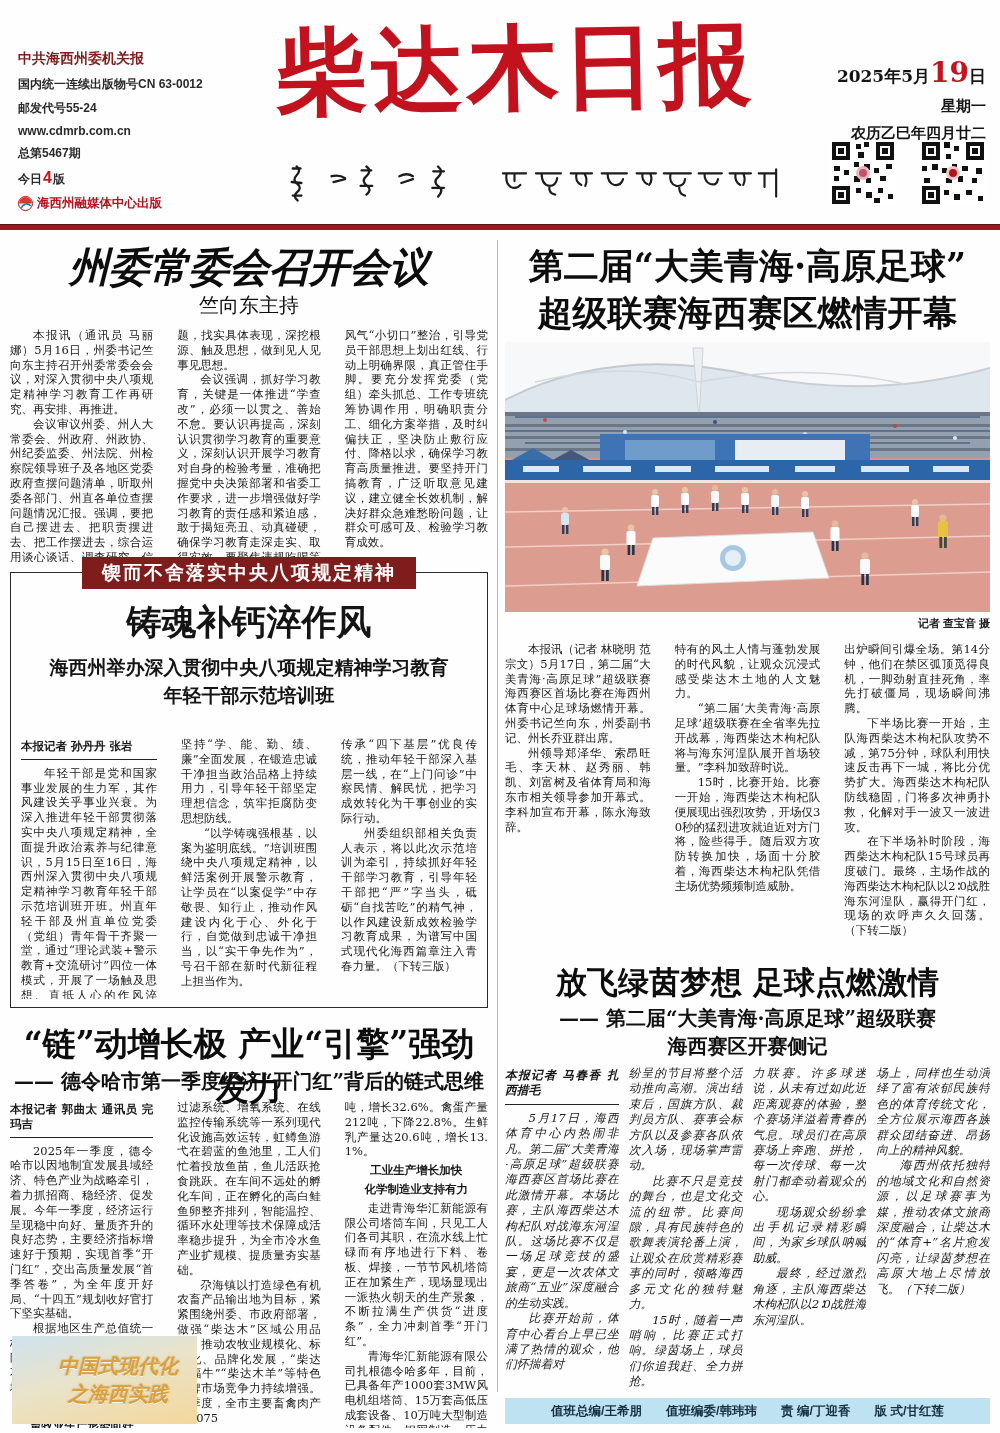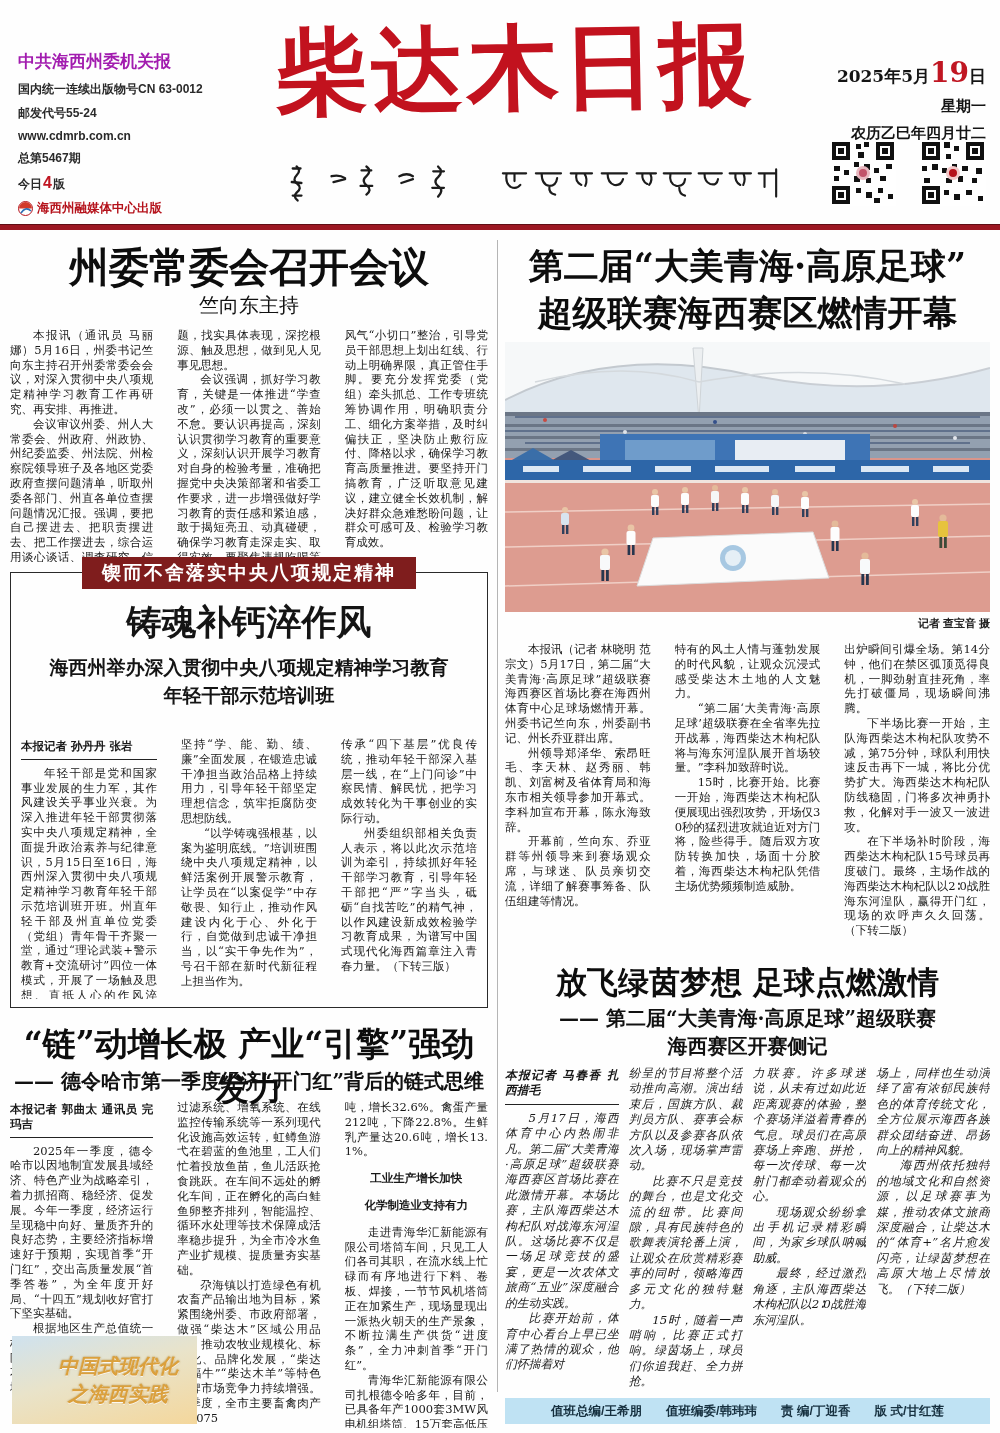--- a/index.html
+++ b/index.html
@@ -1,20 +1,20 @@
 <!DOCTYPE html>
 <html><head>
 <meta charset="utf-8">
 <style>
   html,body{margin:0;padding:0;background:#e9e9e9;}
   .page{position:relative;width:1000px;height:1433px;margin:0 auto;background:#fefefe;overflow:hidden;
         font-family:"Liberation Sans","DejaVu Sans",sans-serif;color:#141414;}
   
   .hleft{position:absolute;left:18px;top:50px;width:235px;}
-  .org{color:#a21caf;font-weight:900;font-size:17px;margin-bottom:8px;font-family:"DejaVu Serif","Liberation Serif",serif;}
+  .org{color:#7f1d1d;font-weight:900;font-size:14px;margin-bottom:8px;font-family:"DejaVu Serif","Liberation Serif",serif;}
   .hline{font-size:12px;color:#2a2a2a;margin-bottom:7px;font-weight:600;}
   .todaynum{color:#c01622;font-weight:900;font-size:16px;padding:0 1px;}
   .publine{color:#b5121b;font-weight:700;font-size:12.5px;display:flex;align-items:center;gap:4px;}
   .masthead{position:absolute;left:235px;top:18px;width:560px;text-align:center;
             font-family:"DejaVu Serif","Liberation Serif",serif;font-weight:900;color:#c2121e;
             font-size:92px;line-height:1.1;letter-spacing:4px;transform:rotate(-1deg);white-space:nowrap;}
   .scripts{position:absolute;left:285px;top:162px;width:500px;display:flex;gap:30px;align-items:center;}
   .dateblock{position:absolute;right:14px;top:56px;width:230px;text-align:right;
              font-family:"DejaVu Serif","Liberation Serif",serif;font-weight:700;}
   .dateblock .d1{font-size:17px;} .dateblock .big{color:#c01622;font-size:28px;font-weight:900;}
@@ -24,21 +24,21 @@
   .vdiv{position:absolute;left:497px;top:240px;width:1px;height:1152px;background:#b5b5b5;}
   
   .ht{position:absolute;text-align:center;font-family:"DejaVu Serif","Liberation Serif",serif;font-weight:900;color:#0d0d0d;}
   .hsub{position:absolute;text-align:center;font-family:"DejaVu Serif","Liberation Serif",serif;color:#111;}
   
   .cols{position:absolute;display:flex;gap:24px;}
   .col{flex:1;overflow:hidden;font-family:"DejaVu Serif","Liberation Serif",serif;
        font-size:11.5px;line-height:14.8px;text-align:justify;word-break:break-all;color:#181818;}
   .col p{margin:0;text-indent:2em;}
   .col p.noind{text-indent:0;}
-  .col .sh{font-weight:900;text-align:center;margin:12px 0;text-indent:0;}
+  .col .sh{font-weight:900;text-align:center;margin:4px 0;text-indent:0;}
   .col .byline{font-weight:700;border-bottom:1.5px solid #222;padding:2px 0 5px 0;margin-bottom:6px;text-indent:0;}
   .kai .col{font-style:italic;font-size:11.8px;line-height:15.4px;}
   
   .box{position:absolute;left:10px;top:572px;width:478px;height:436px;border:1.5px solid #2a2a2a;box-sizing:border-box;}
   .banner{position:absolute;top:-16px;left:50%;transform:translateX(-50%);background:#7f1d1d;color:#fff;
           font-weight:900;font-size:19px;padding:3px 20px;white-space:nowrap;
           font-family:"DejaVu Serif","Liberation Serif",serif;letter-spacing:2px;}
   .box-title{margin-top:26px;text-align:center;font-size:35px;font-weight:900;
              font-family:"DejaVu Serif","Liberation Serif",serif;}
   .box-sub{text-align:center;font-size:19px;font-weight:700;line-height:1.45;margin-top:8px;
@@ -179,21 +179,21 @@
           <rect x="4" y="38" width="6" height="5"></rect>
       </g>
       <circle cx="33" cy="33" r="7" fill="#f2c9c9"></circle>
         <circle cx="33" cy="33" r="4" fill="#b5121b"></circle>
     </svg>
   </div>
 
   <div class="toprule"></div>
   <div class="vdiv"></div>
 
-  <div class="ht" style="left:10px;top:240px;width:478px;font-size:40px;">州委常委会召开会议</div>
+  <div class="ht" style="left:10px;top:240px;width:478px;font-size:40px;font-style:italic;">州委常委会召开会议</div>
   <div class="hsub" style="left:10px;top:292px;width:478px;font-size:20px;">竺向东主持</div>
   <div class="cols" style="left:10px;top:328px;width:478px;height:234px;">
       <div class="col">
         <p>本报讯（通讯员 马丽娜）5月16日，州委书记竺向东主持召开州委常委会会议，对深入贯彻中央八项规定精神学习教育工作再研究、再安排、再推进。</p>
         <p>会议审议州委、州人大常委会、州政府、州政协、州纪委监委、州法院、州检察院领导班子及各地区党委政府查摆问题清单，听取州委各部门、州直各单位查摆问题情况汇报。强调，要把自己摆进去、把职责摆进去、把工作摆进去，综合运用谈心谈话、调查研究、信访反映等渠道，找准突出问</p>
       </div>
       <div class="col">
         <p class="noind">题，找实具体表现，深挖根源、触及思想，做到见人见事见思想。</p>
         <p>会议强调，抓好学习教育，关键是一体推进“学查改”，必须一以贯之、善始不怠。要认识再提高，深刻认识贯彻学习教育的重要意义，深刻认识开展学习教育对自身的检验考量，准确把握党中央决策部署和省委工作要求，进一步增强做好学习教育的责任感和紧迫感，敢于揭短亮丑、动真碰硬，确保学习教育走深走实、取得实效。要聚焦违规吃喝等突出问题，持续深化不正之</p>
       </div>
@@ -390,21 +390,20 @@
             <rect x="1" y="15" width="2.4" height="9" fill="#30405c"></rect>
           </g>
       </g>
     </svg>
   </div>
   <div class="caption">记者 查宝音 摄</div>
   <div class="cols" style="left:505px;top:642px;width:485px;height:306px;">
       <div class="col">
         <p>本报讯（记者 林晓明 范宗文）5月17日，第二届“大美青海·高原足球”超级联赛海西赛区首场比赛在海西州体育中心足球场燃情开幕。州委书记竺向东，州委副书记、州长乔亚群出席。</p>
         <p>州领导郑泽华、索昂旺毛、李天林、赵秀丽、韩凯、刘富树及省体育局和海东市相关领导参加开幕式。李科加宣布开幕，陈永海致辞。</p>
-        <p>开幕前，竺向东、乔亚群等州领导来到赛场观众席，与球迷、队员亲切交流，详细了解赛事筹备、队伍组建等情况。</p>
       </div>
       <div class="col">
         <p class="noind">特有的风土人情与蓬勃发展的时代风貌，让观众沉浸式感受柴达木土地的人文魅力。</p>
         <p>“第二届‘大美青海·高原足球’超级联赛在全省率先拉开战幕，海西柴达木枸杞队将与海东河湟队展开首场较量。”李科加致辞时说。</p>
         <p>15时，比赛开始。比赛一开始，海西柴达木枸杞队便展现出强烈攻势，开场仅30秒的猛烈进攻就迫近对方门将，险些得手。随后双方攻防转换加快，场面十分胶着，海西柴达木枸杞队凭借主场优势频频制造威胁。</p>
       </div>
       <div class="col">
         <p class="noind">出炉瞬间引爆全场。第14分钟，他们在禁区弧顶觅得良机，一脚劲射直挂死角，率先打破僵局，现场瞬间沸腾。</p>
         <p>下半场比赛一开始，主队海西柴达木枸杞队攻势不减，第75分钟，球队利用快速反击再下一城，将比分优势扩大。海西柴达木枸杞队防线稳固，门将多次神勇扑救，化解对手一波又一波进攻。</p>
         <p>在下半场补时阶段，海西柴达木枸杞队15号球员再度破门。最终，主场作战的海西柴达木枸杞队以2∶0战胜海东河湟队，赢得开门红，现场的欢呼声久久回荡。（下转二版）</p>

